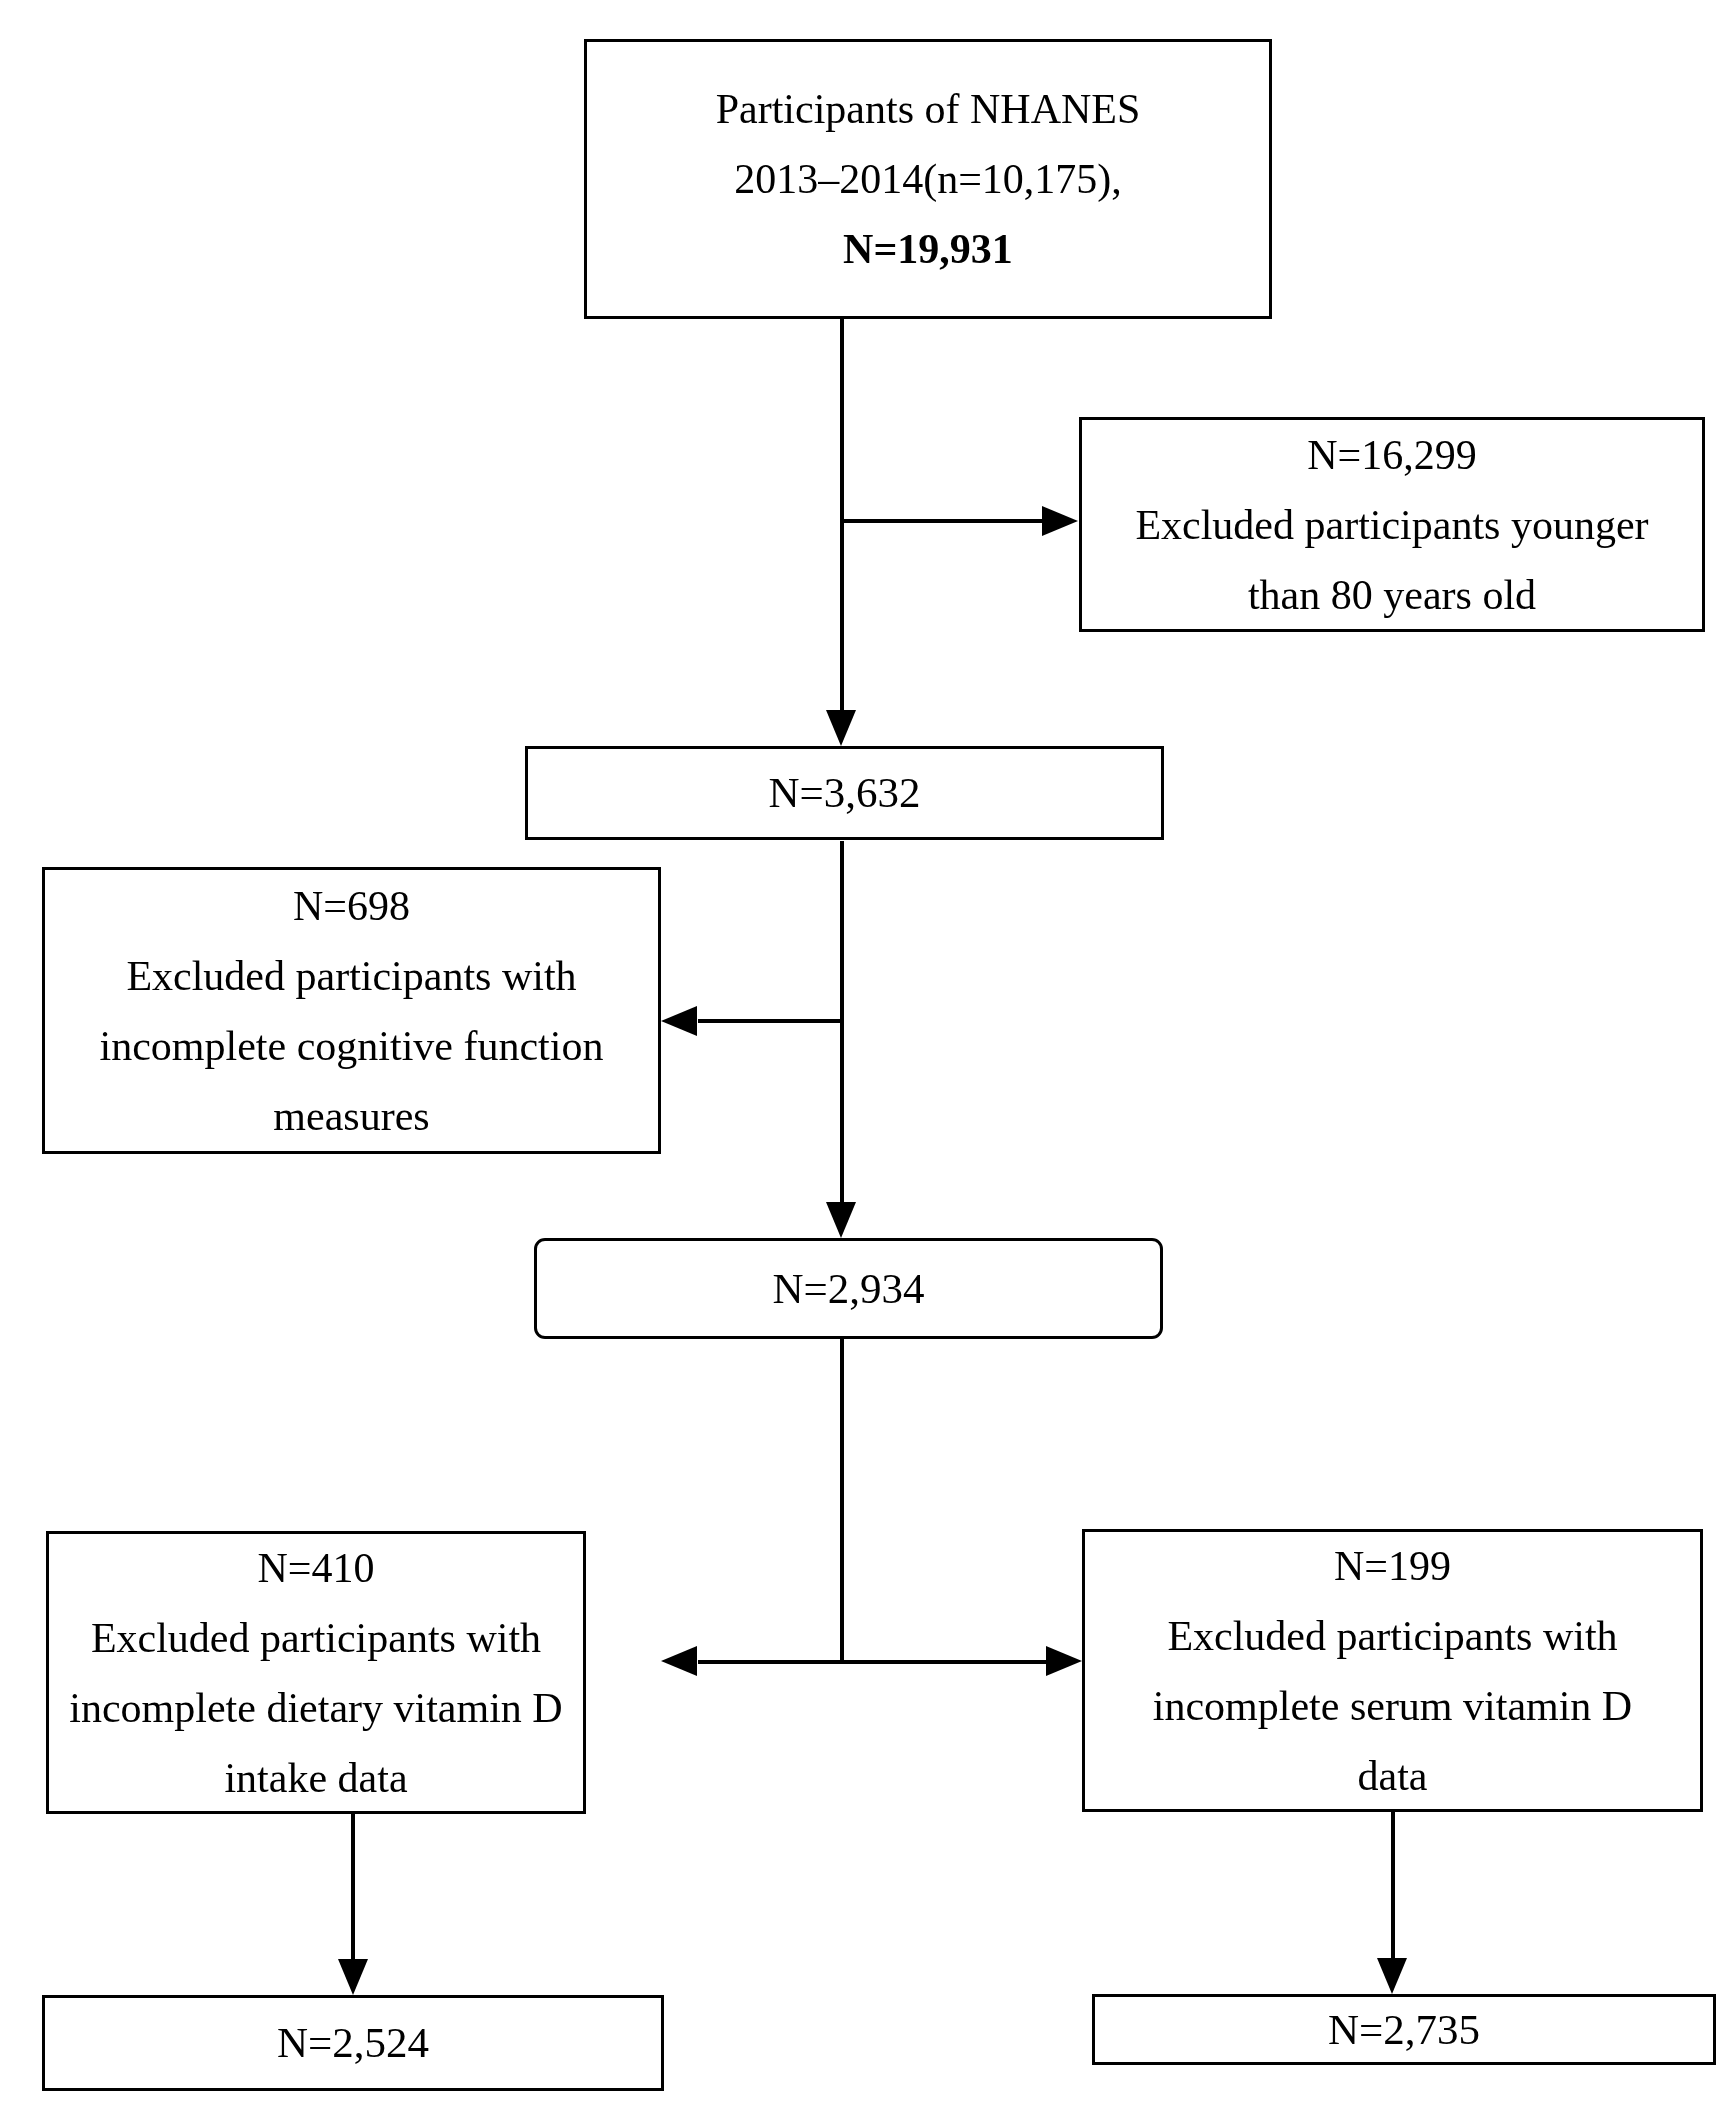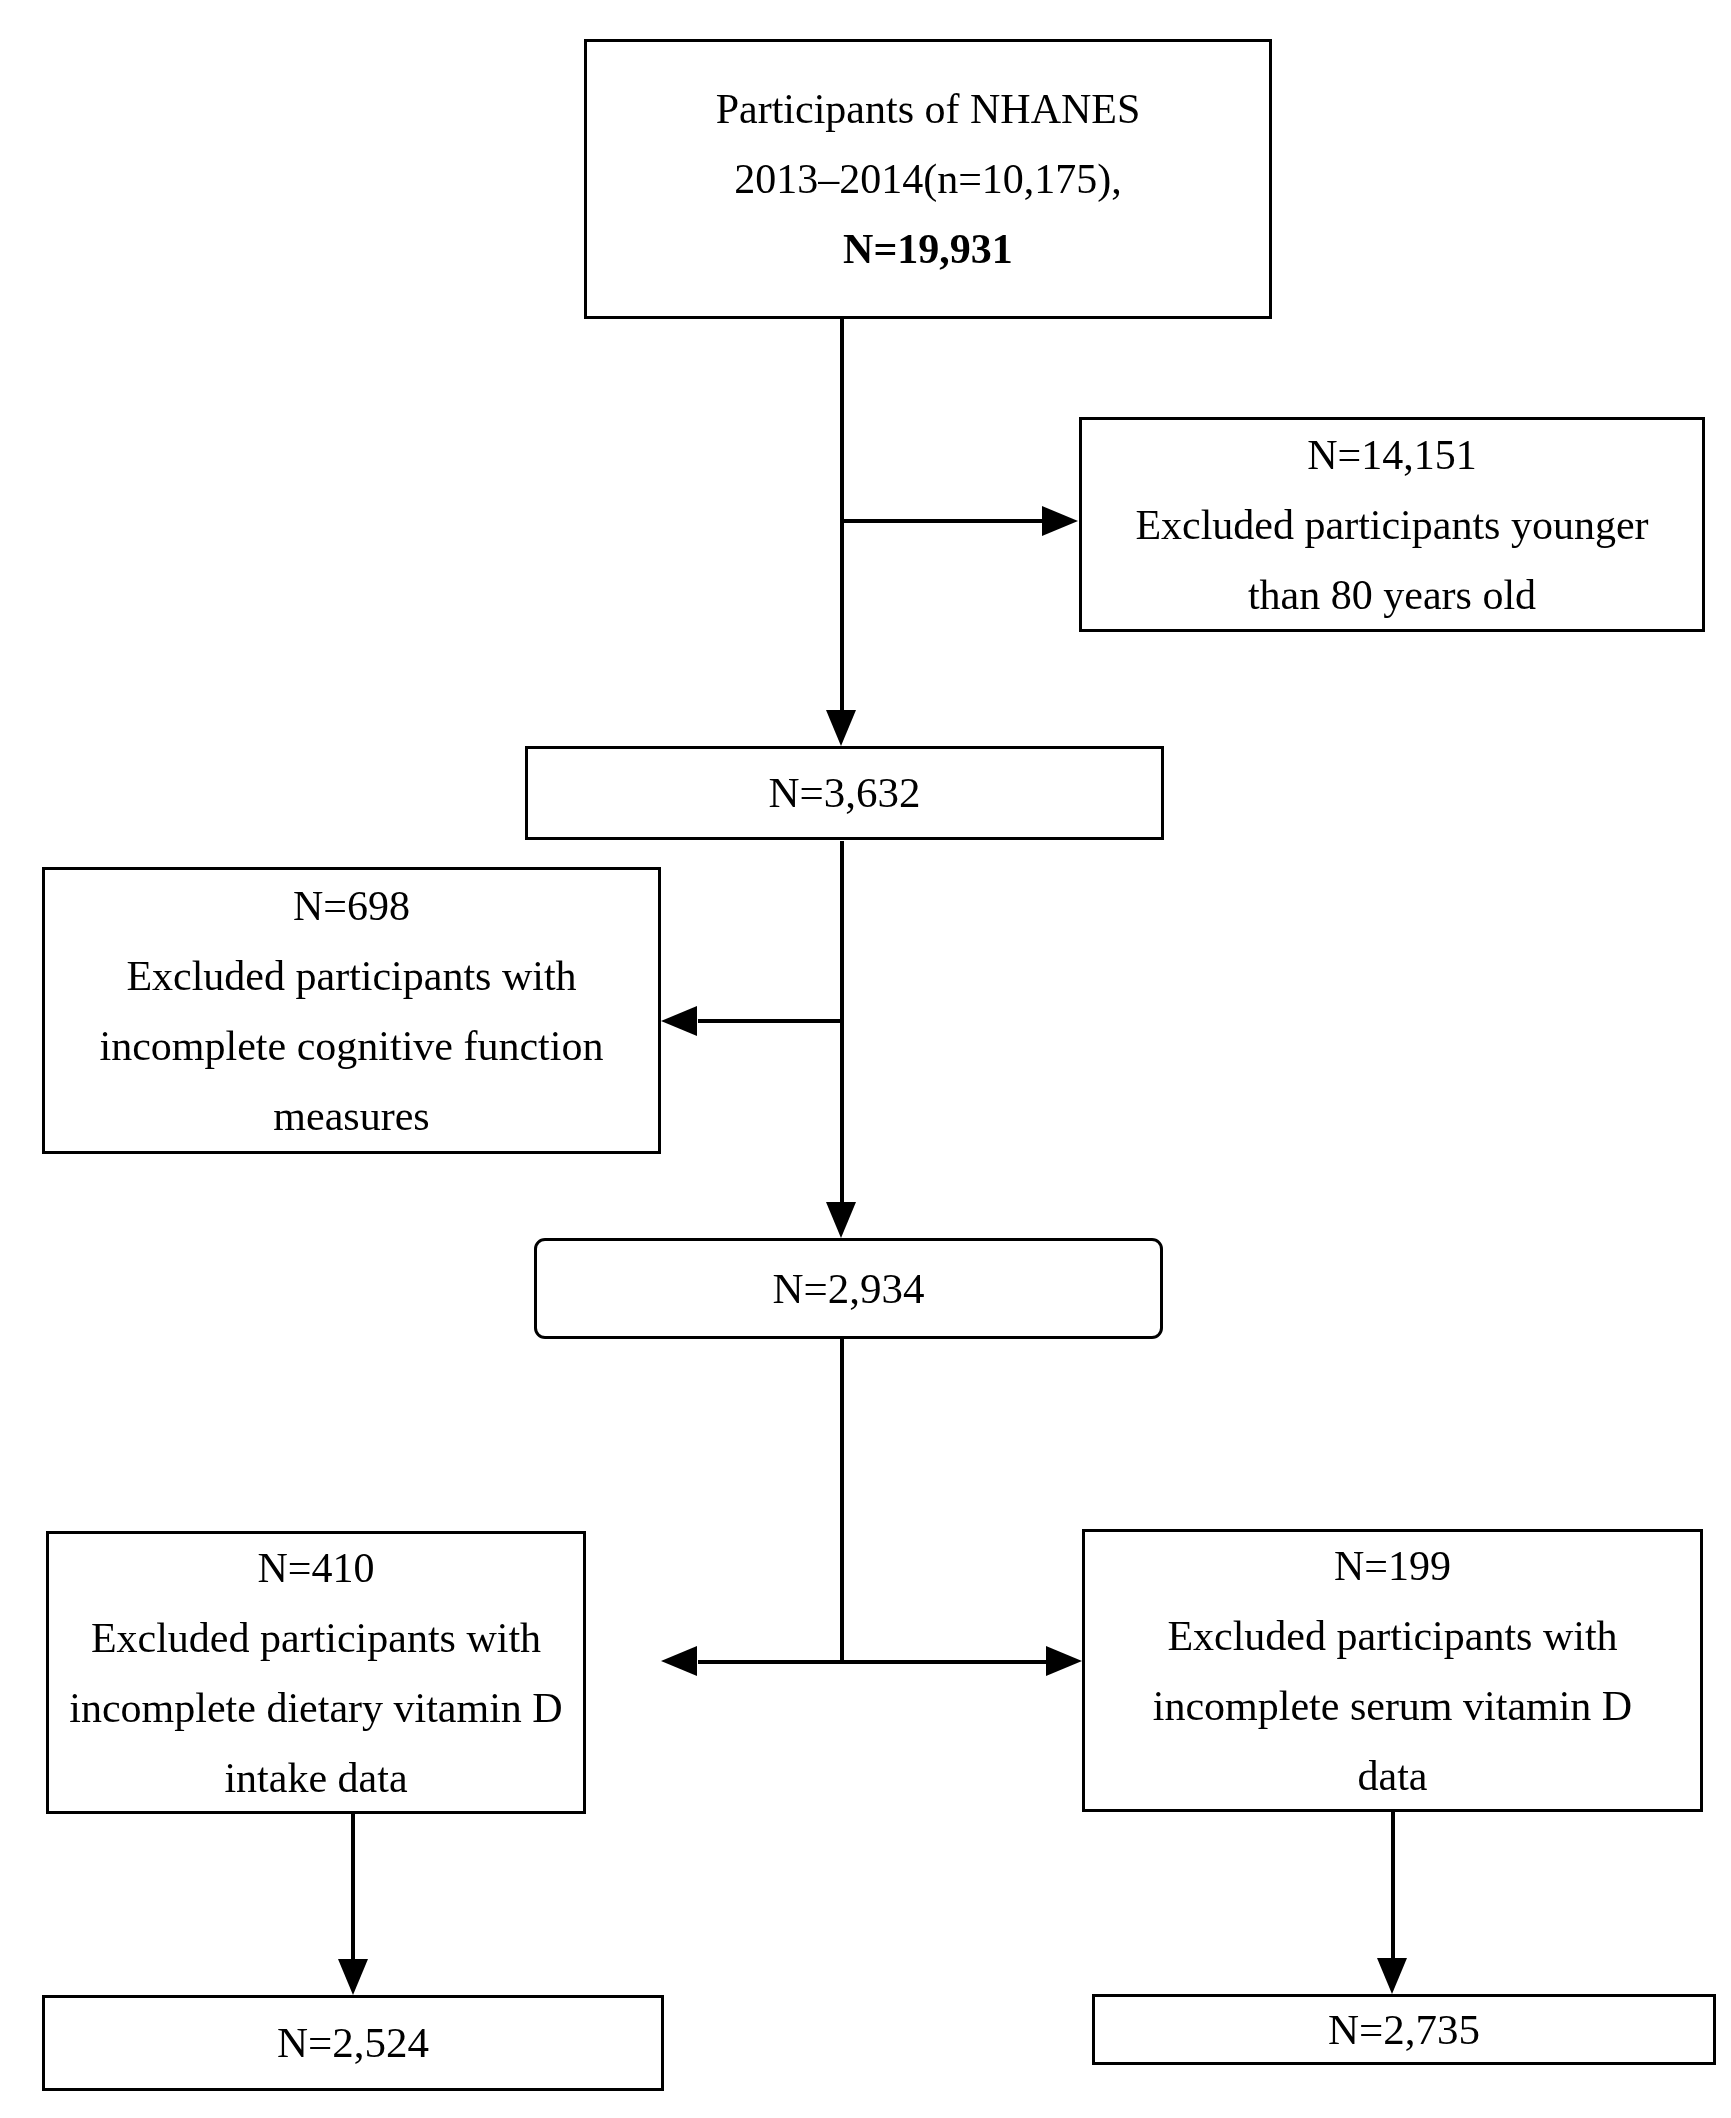--- a/index.html
+++ b/index.html
@@ -44,21 +44,21 @@
     <span class="ln bold">N=19,931</span>
   </div>
 
   <div class="vline" style="left:840px; top:319px; width:3.9px; height:391px;"></div>
   <div class="ah ah-down" style="left:826px; top:710px;"></div>
 
   <div class="hline" style="left:842px; top:519px; width:202px; height:3.9px;"></div>
   <div class="ah ah-right" style="left:1042px; top:506px;"></div>
 
   <div class="box" style="left:1079px; top:417px; width:626px; height:215px;">
-    <span class="ln">N=14,151</span>
+    <span class="ln">N=16,299</span>
     <span class="ln">Excluded participants younger</span>
     <span class="ln">than 80 years old</span>
   </div>
 
   <div class="box" style="left:525px; top:746px; width:639px; height:94px;">
     <span class="ln nlabel">N=3,632</span>
   </div>
 
   <div class="vline" style="left:840px; top:841px; width:3.9px; height:361px;"></div>
   <div class="ah ah-down" style="left:826px; top:1202px;"></div>

